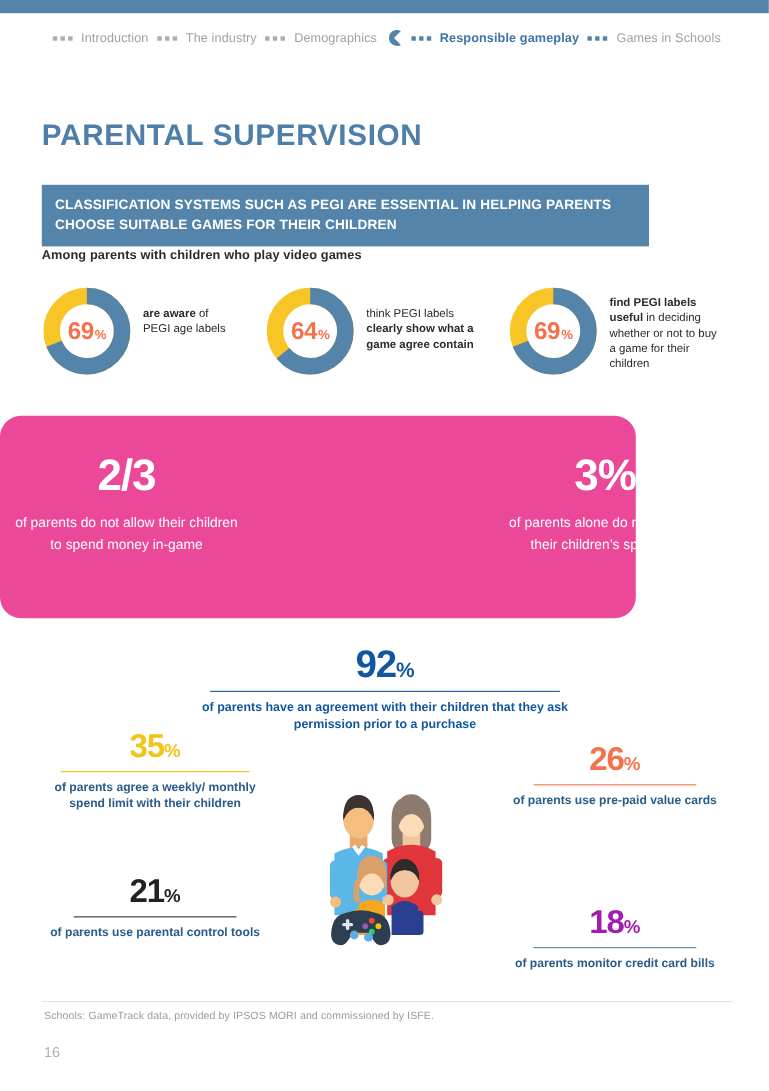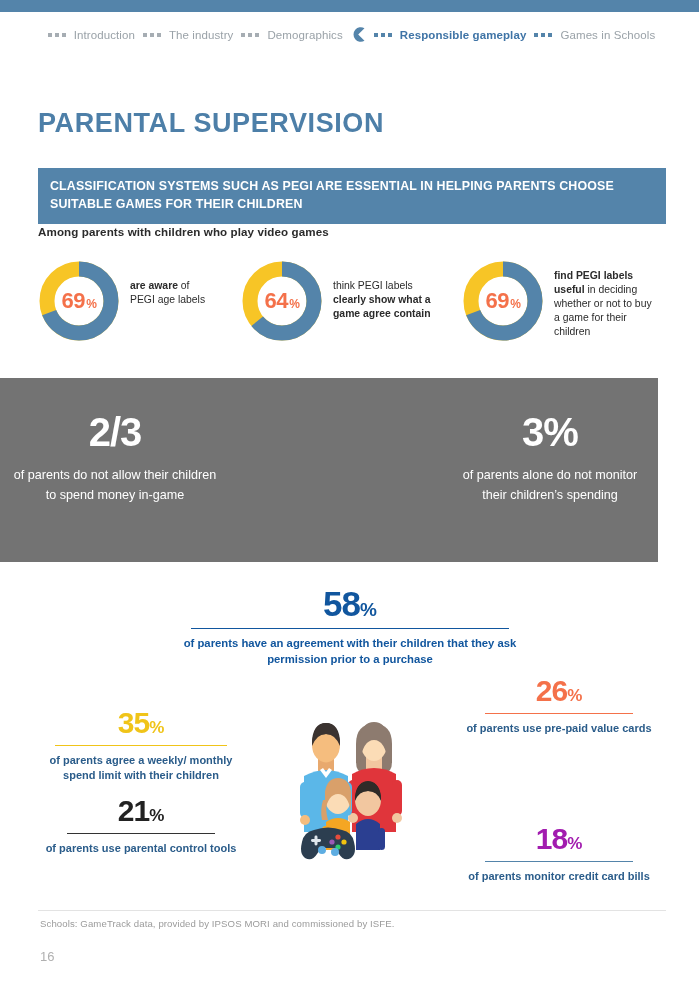--- a/index.html
+++ b/index.html
@@ -32,21 +32,21 @@
 
   
   .title {
     position: absolute; left: 38px; top: 108px;
     font-size: 27px; font-weight: bold; color: #4d7fa8;
     letter-spacing: .6px;
   }
 
   
   .banner {
-    position: absolute; left: 38px; top: 168px; width: 628px;
+    position: absolute; left: 38px; top: 168px; width: 552px;
     background: #5484aa; color: #fff;
     padding: 10px 12px 11px 12px;
     font-size: 12.4px; font-weight: bold; line-height: 1.42;
     letter-spacing: .15px;
   }
   .subhead {
     position: absolute; left: 38px; top: 225px;
     font-size: 11.6px; font-weight: bold; color: #2b2b2b;
     letter-spacing: .1px;
   }
@@ -65,22 +65,22 @@
   }
   .donut-val .pct { font-size: 12px; margin-left: 1px; margin-top: 5px; }
   .donut-cap {
     margin-left: 10px; margin-top: 24px;
     font-size: 10.4px; line-height: 1.35; color: #2b2b2b; max-width: 112px;
   }
   .donut-cap b { font-weight: bold; }
 
   
   .orange {
-    position: absolute; left: 0; top: 378px; width: 658px; height: 184px;
-    background: #737373; color: #fff;
+    position: absolute; left: 0; top: 378px; width: 578px; height: 184px;
+    background: #ec4899; color: #fff; border-radius: 19px;
   }
   .ocol { position: absolute; top: 0; height: 184px; text-align: center; }
   .obig {
     font-size: 40px; font-weight: bold; line-height: 1;
     letter-spacing: -1px;
   }
   .obig .of { font-size: 19px; font-weight: bold; vertical-align: baseline; margin: 0 3px; }
   .osub { font-size: 12.6px; line-height: 1.55; margin-top: 14px; }
   .divider {
     position: absolute; top: 396px; width: 0;
@@ -96,21 +96,21 @@
     margin-top: 7px; font-size: 11px; line-height: 1.38;
     font-weight: bold; color: #2a5c8a;
   }
 
   .s58 { left: 176px; top: 586px; width: 348px; }
   .s58 .num { font-size: 35px; color: #11569e; }
   .s58 .num .pct { font-size: 19px; }
   .s58 .rule { width: 318px; background: #11569e; }
   .s58 .cap { font-size: 11.3px; color: #11569e; }
 
-  .s35 { left: 36px; top: 708px; width: 210px; }
+  .s35 { left: 36px; top: 664px; width: 210px; }
   .s35 .num { font-size: 30px; color: #f0c419; }
   .s35 .num .pct { font-size: 17px; }
   .s35 .rule { width: 172px; background: #f0c419; }
 
   .s21 { left: 36px; top: 796px; width: 210px; }
   .s21 .num { font-size: 30px; color: #222222; }
   .s21 .num .pct { font-size: 17px; }
   .s21 .rule { width: 148px; background: #333333; }
 
   .s26 { left: 454px; top: 676px; width: 210px; }
@@ -253,21 +253,21 @@
     </div>
     <div class="ocol" style="left:450px; width:200px; padding-top:34px;">
       <div class="obig">3%</div>
       <div class="osub">of parents alone do not monitor their children’s spending</div>
     </div>
     <div class="divider" style="left:220px;"></div>
     <div class="divider" style="left:462px;"></div>
   </div>
 
   <div class="stat s58">
-    <div class="num"><span>58</span><span class="pct">%</span></div>
+    <div class="num"><span>92</span><span class="pct">%</span></div>
     <div class="rule"></div>
     <div class="cap">of parents have an agreement with their children that they ask permission prior to a purchase</div>
   </div>
 
   <div class="stat s35">
     <div class="num"><span>35</span><span class="pct">%</span></div>
     <div class="rule"></div>
     <div class="cap">of parents agree a weekly/ monthly spend limit with their children</div>
   </div>
 

